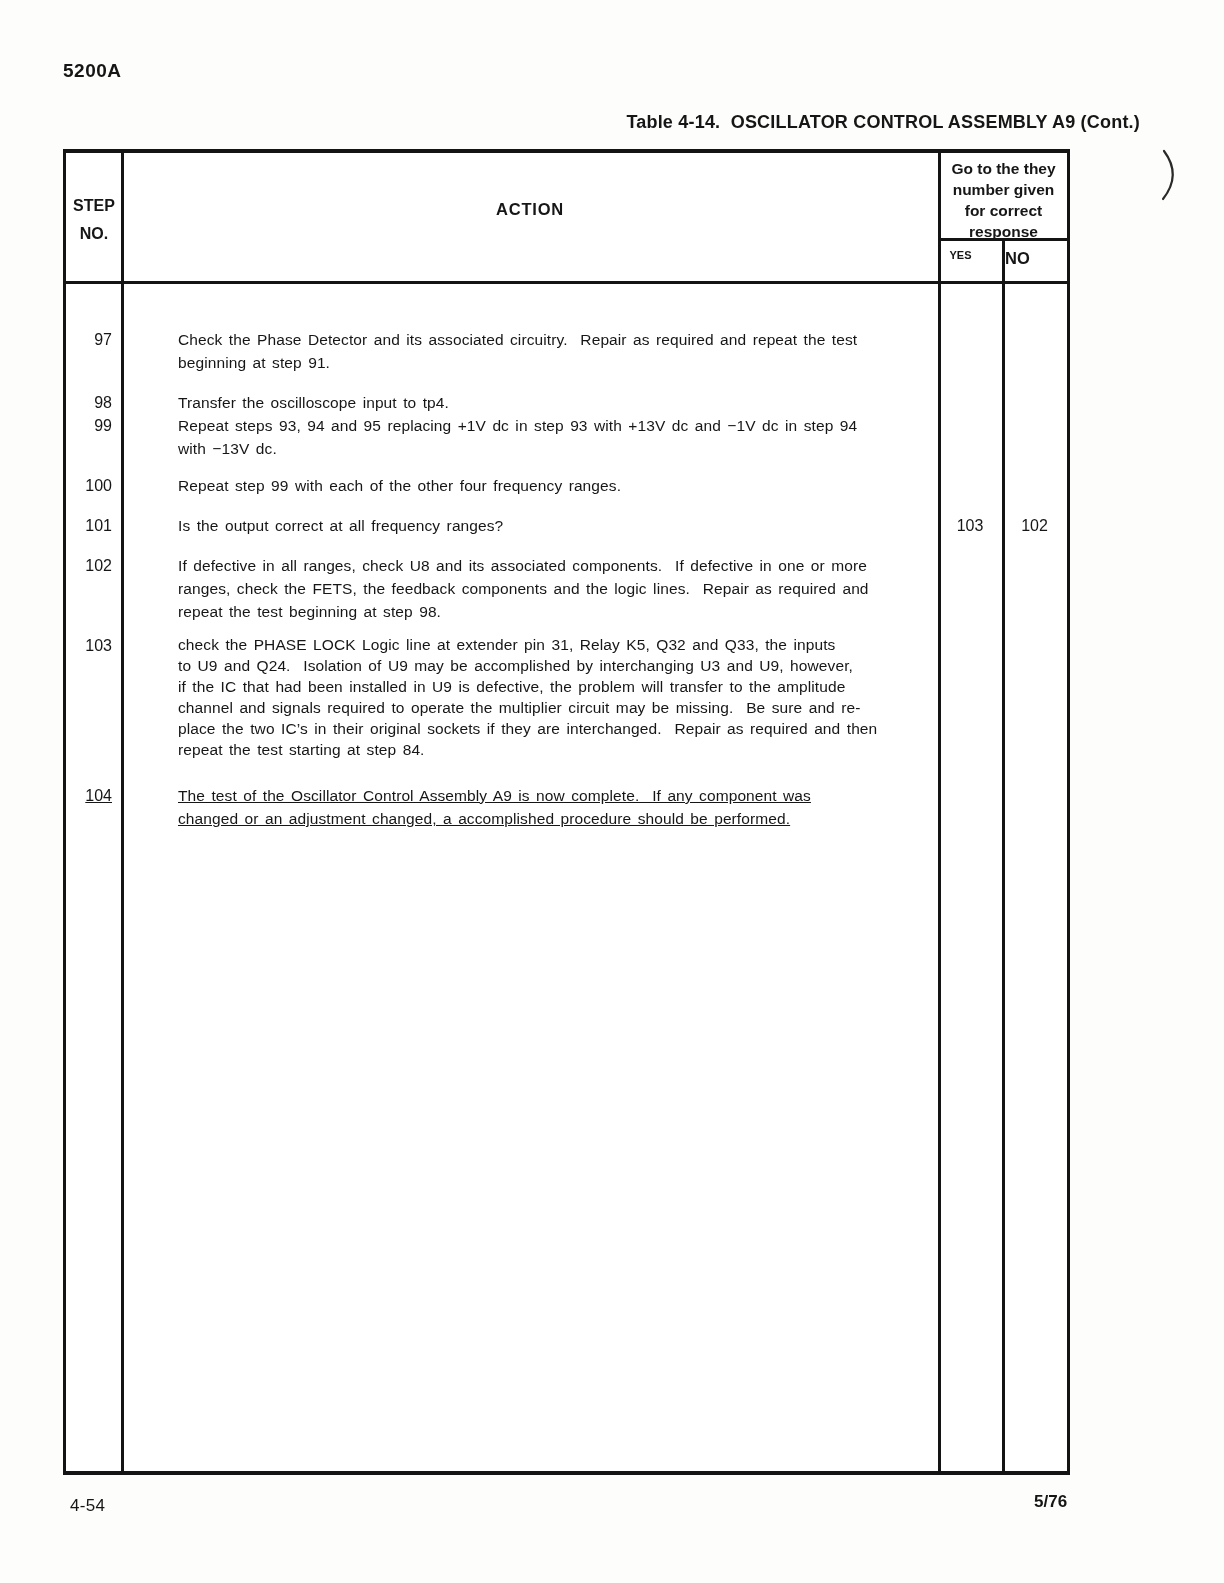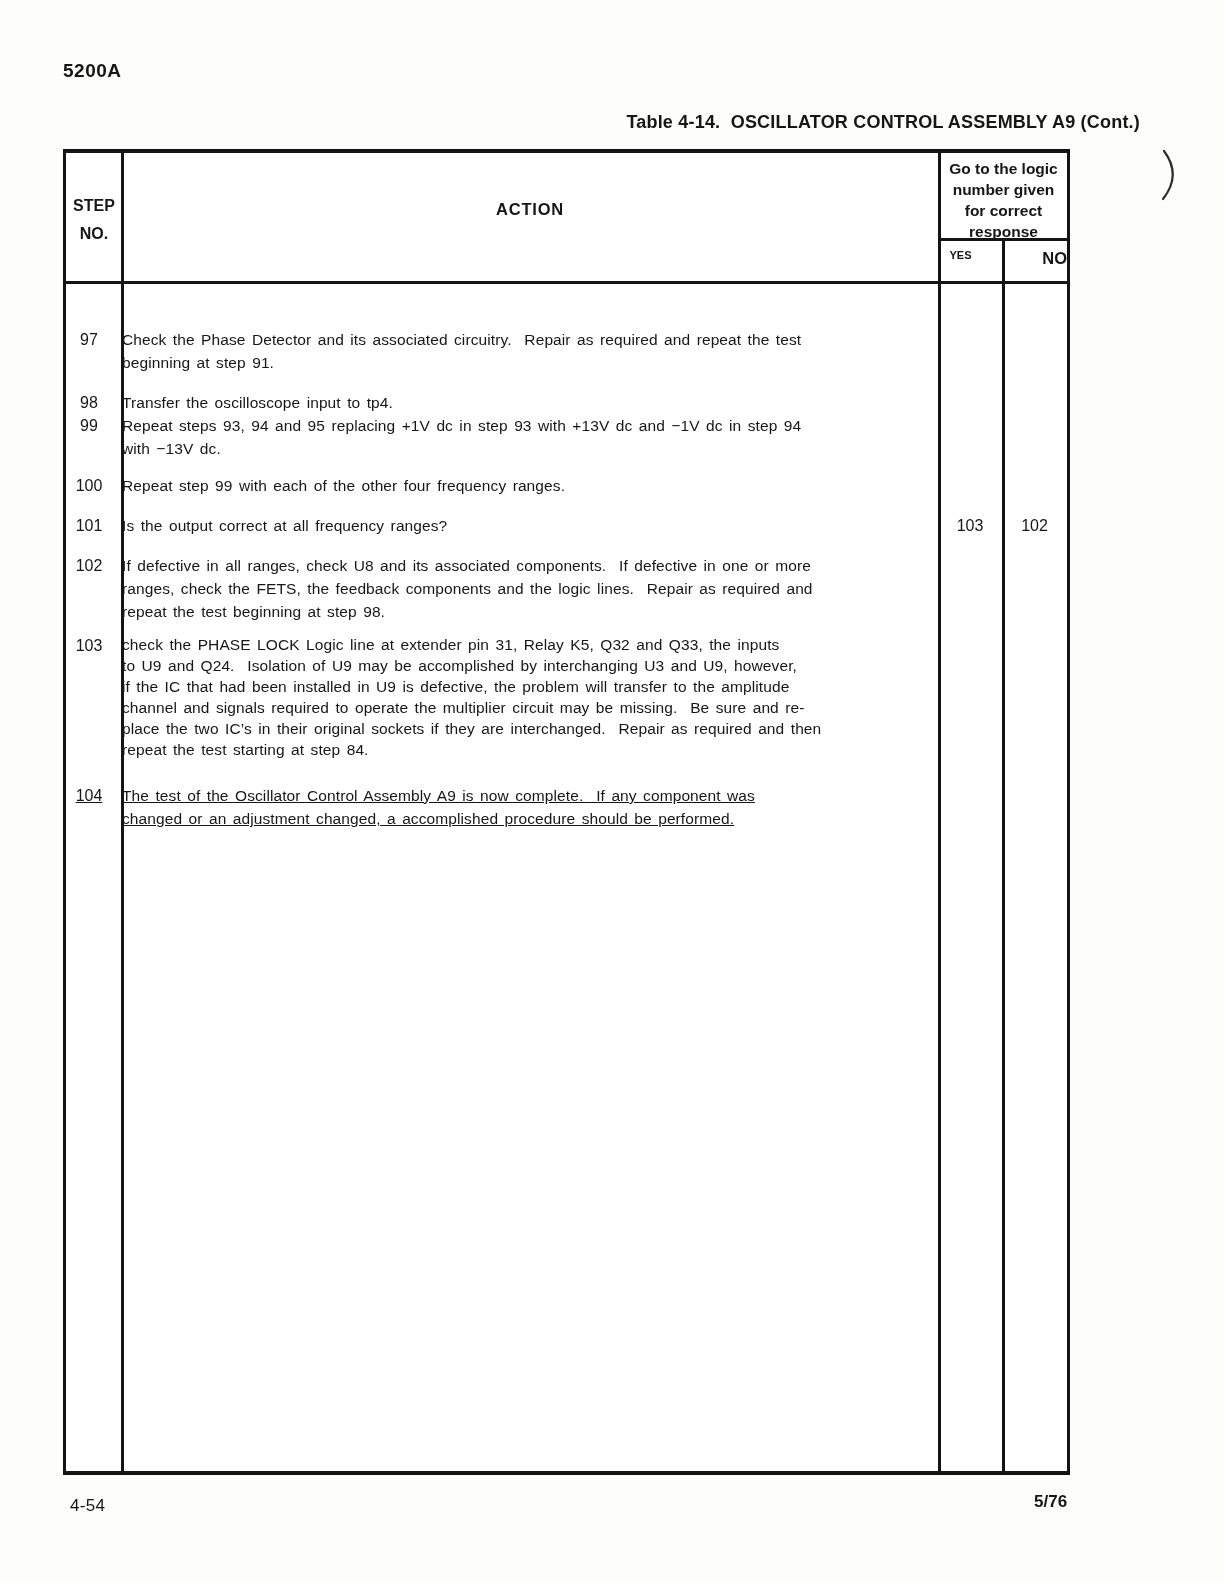--- a/index.html
+++ b/index.html
@@ -49,32 +49,32 @@
   }
   .hdr-goto {
     position:absolute; left:874px; top:5px; width:127px; text-align:center;
     font-weight:bold; font-size:15.5px; line-height:21px;
   }
   .hdr-yes {
     position:absolute; left:875px; top:96px; width:39px; text-align:center;
     font-weight:bold; font-size:11px;
   }
   .hdr-no {
-    position:absolute; left:939px; top:96px; width:62px; text-align:right;
+    position:absolute; left:939px; top:96px; width:62px; text-align:left;
     font-weight:bold; font-size:16.5px;
   }
 
   
   .rows { position:absolute; left:0; top:131px; width:1001px; }
   .step-row { display:grid; grid-template-columns:56px 816px 64px auto; }
   .step-cell {
-    text-align:center; padding-right:10px;
+    text-align:right; padding-right:10px;
     font-size:16px; line-height:23px;
   }
-  .action-cell { }
+  .action-cell { padding-left:56px; }
   .action-cell .line {
     white-space:pre; font-size:15.5px; line-height:23px;
     word-spacing:2px; letter-spacing:0.1px;
   }
   .tight .action-cell .line { line-height:21px; }
   .yes-cell, .no-cell { text-align:center; font-size:16px; line-height:23px; }
 
   
   .pageno { position:absolute; left:70px;  top:1496px; font-size:17px; letter-spacing:0.3px; }
   .rev    { position:absolute; left:1034px; top:1492px; font-size:17px; font-weight:bold; }
@@ -99,21 +99,21 @@
     <div class="vline v3"></div>
     <div class="gsep"></div>
     <div class="hsep"></div>
 
     <div class="hdr-step">
       <div>STEP</div>
       <div>NO.</div>
     </div>
     <div class="hdr-action">ACTION</div>
     <div class="hdr-goto">
-      <div>Go to the logic</div>
+      <div>Go to the they</div>
       <div>number given</div>
       <div>for correct</div>
       <div>response</div>
     </div>
     <div class="hdr-yes">YES</div>
     <div class="hdr-no">NO</div>
 
     <div class="rows" id="rows">
         <div class="step-row" style="margin-top: 44px;">
           <div class="step-cell">97</div>

